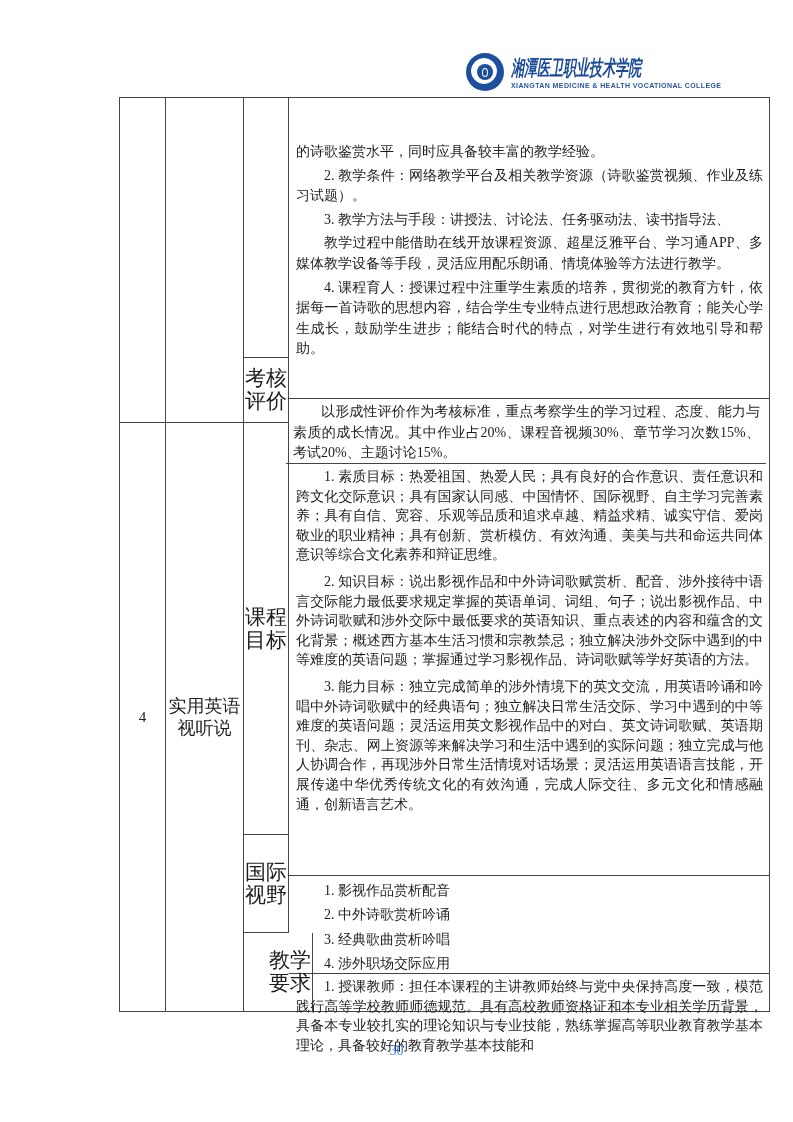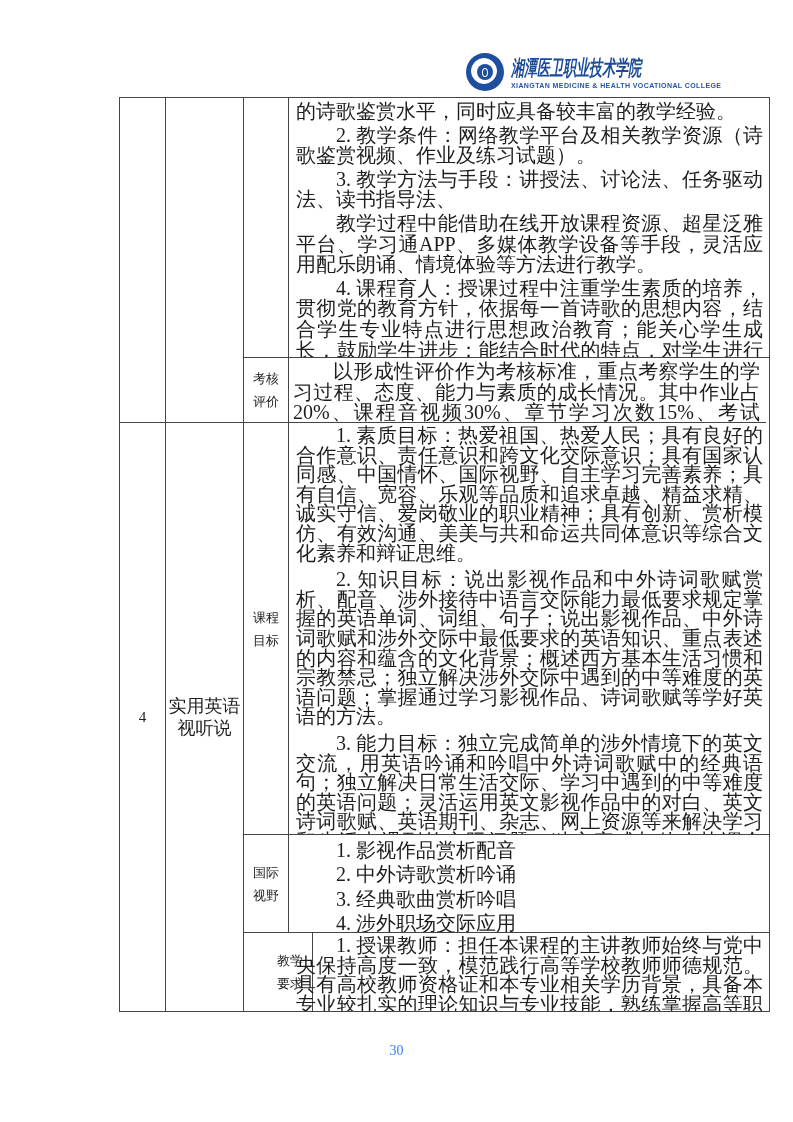--- a/index.html
+++ b/index.html
@@ -48,27 +48,27 @@
   .doc-table{
     position:absolute;left:119px;top:97px;width:651px;height:915px;
     border:1px solid #454545;box-sizing:border-box;
   }
   .cell{position:absolute;box-sizing:border-box;overflow:hidden;}
   .br{border-right:1px solid #454545;}
   .bb{border-bottom:1px solid #454545;}
   .label-cell{display:flex;align-items:center;justify-content:center;}
   .label-cell .vlabel{
     display:inline-block;width:2em;text-align:center;
-    font-size:13px;line-height:23px;
+    font-size:21px;line-height:23px;
   }
   .center-cell{display:flex;align-items:center;justify-content:center;}
   .course-name{width:4em;font-size:18px;line-height:22px;text-align:center;}
   .num{font-size:15px;}
 
-  .txt{padding:3px 6px 0 7px;text-align:justify;font-size:20px;}
+  .txt{padding:3px 6px 0 7px;text-align:justify;font-size:14px;margin-top:41px;}
   .txt p{margin:0;padding:0;}
   .indent{text-indent:2em;}
 
   .row-a p{line-height:20.6px;margin-bottom:3px;}
   .row-b p{line-height:20.5px;}
   .row-c p{line-height:19.6px;margin-bottom:7px;}
   .row-d p{line-height:24.4px;}
   .row-e p{line-height:19.6px;}
 
   

